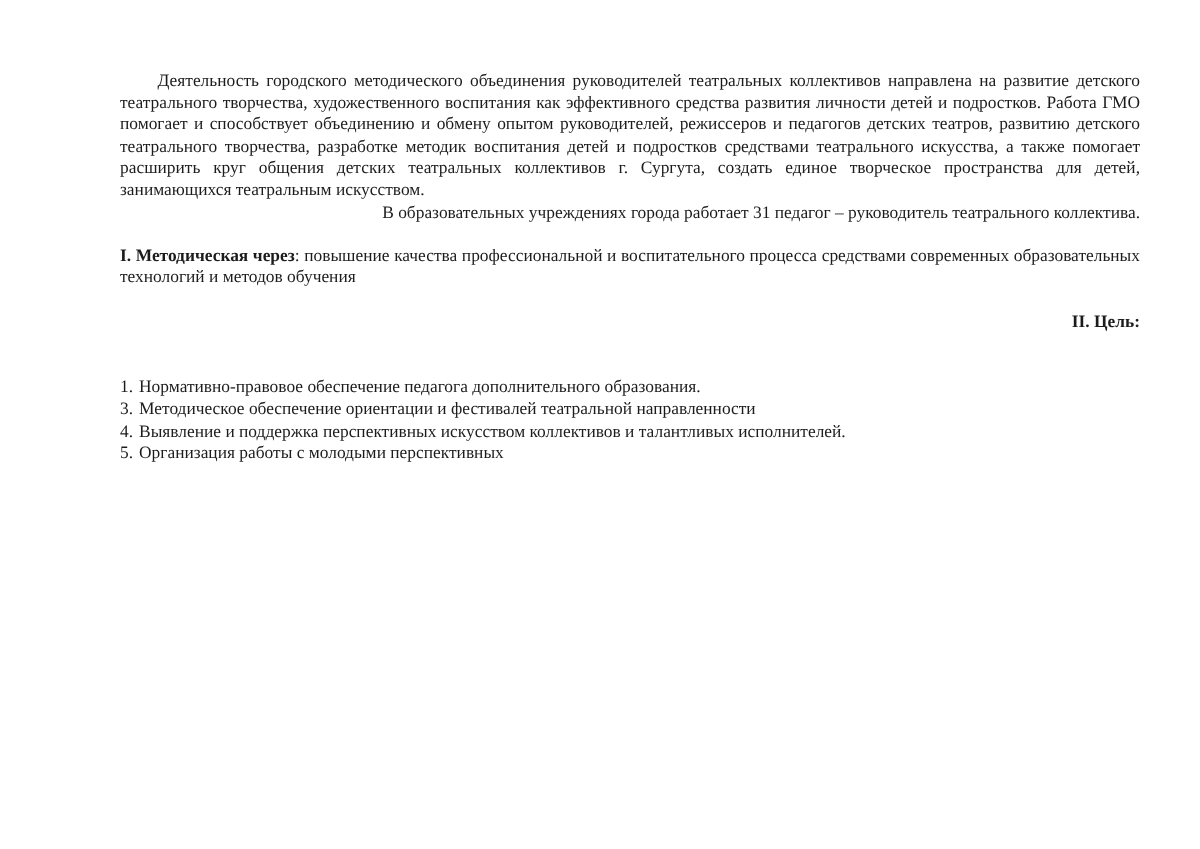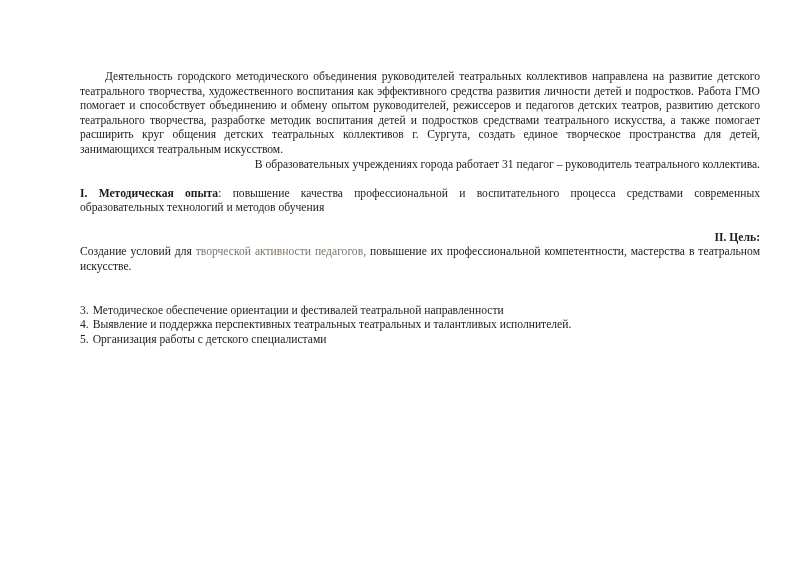--- a/index.html
+++ b/index.html
@@ -20,56 +20,56 @@
     padding: 47px 40px 0 80px;
     font-family: "Liberation Serif", "DejaVu Serif", serif;
     font-size: 11.6px;
     line-height: 14.6px;
     color: #1c1c1c;
   }
   p {
     margin: 0;
     text-align: justify;
   }
-  .indent-first { text-indent: 25px; margin-top: 23px; }
+  .indent-first { text-indent: 25px; }
   .blank { height: 14.6px; }
   .bold { font-weight: bold; }
   .muted { color: #7e746a; }
   .num { margin-right: 4px; }
   .last-line { text-align: right; }
 </style>
 </head>
 <body>
 
 <div class="page">
 
   <p class="indent-first">Деятельность городского методического объединения руководителей театральных коллективов направлена на развитие детского театрального творчества, художественного воспитания как эффективного средства развития личности детей и подростков. Работа ГМО помогает и способствует объединению и обмену опытом руководителей, режиссеров и педагогов детских театров, развитию детского театрального творчества, разработке методик воспитания детей и подростков средствами театрального искусства, а также помогает расширить круг общения детских театральных коллективов г. Сургута, создать единое творческое пространства для детей, занимающихся театральным искусством.</p>
 
   <p class="last-line">В образовательных учреждениях города работает 31 педагог – руководитель театрального коллектива.</p>
 
   <p class="blank"></p>
 
   <p>
-    <span class="bold">I. Методическая опыта</span><span>: </span><span>повышение качества профессиональной и воспитательного процесса средствами современных образовательных технологий и методов обучения</span>
+    <span class="bold">I. Методическая через</span><span>: </span><span>повышение качества профессиональной и воспитательного процесса средствами современных образовательных технологий и методов обучения</span>
   </p>
 
   <p class="blank"></p>
 
   <p class="last-line">
     <span class="bold">II. Цель:</span>
   </p>
-  <p><span>Создание условий для </span><span class="muted">творческой активности педагогов,</span><span> повышение их профессиональной компетентности, мастерства в театральном искусстве.</span></p>
 
   <p class="blank"></p>
 
 
   <p class="blank"></p>
 
+  <p><span class="num">1.</span><span>Нормативно-правовое обеспечение педагога дополнительного образования.</span></p>
 
 
   <p><span class="num">3.</span><span>Методическое обеспечение ориентации и фестивалей театральной направленности</span></p>
 
-  <p><span class="num">4.</span><span>Выявление и поддержка перспективных театральных театральных и талантливых исполнителей.</span></p>
+  <p><span class="num">4.</span><span>Выявление и поддержка перспективных искусством коллективов и талантливых исполнителей.</span></p>
 
-  <p><span class="num">5.</span><span>Организация работы с детского специалистами</span></p>
+  <p><span class="num">5.</span><span>Организация работы с молодыми перспективных</span></p>
 
 
 </div>
 
 </body></html>

